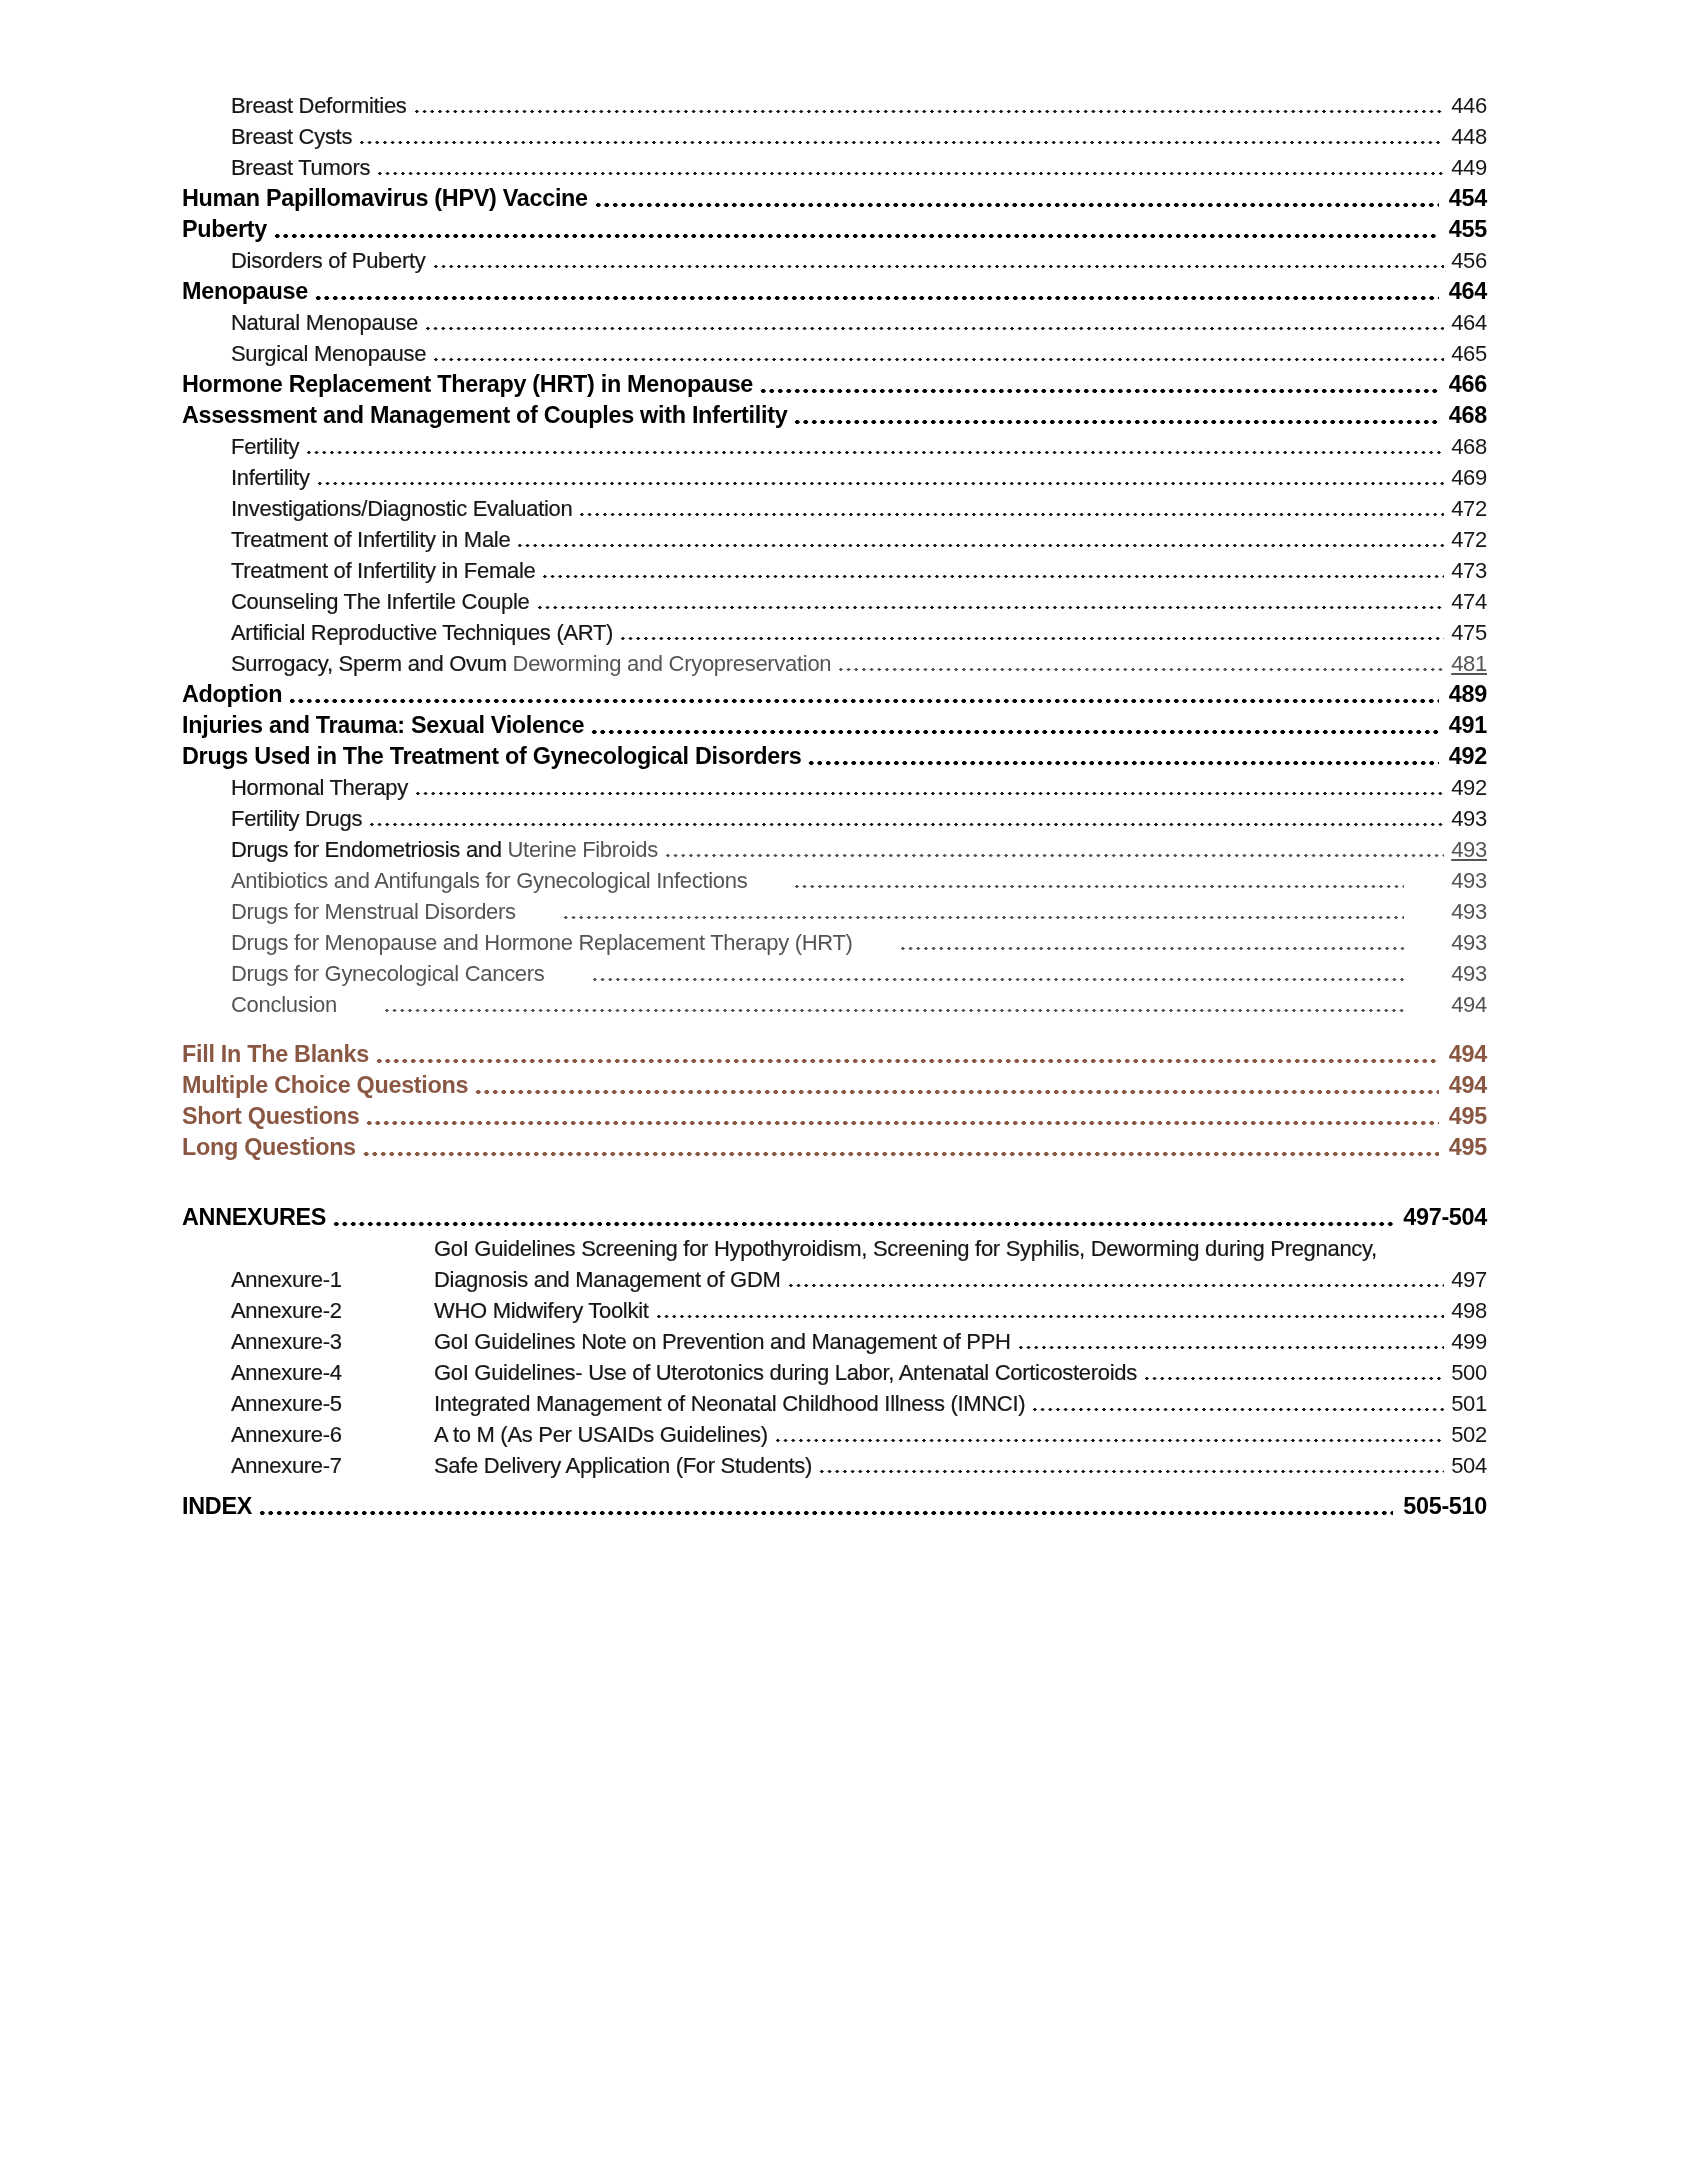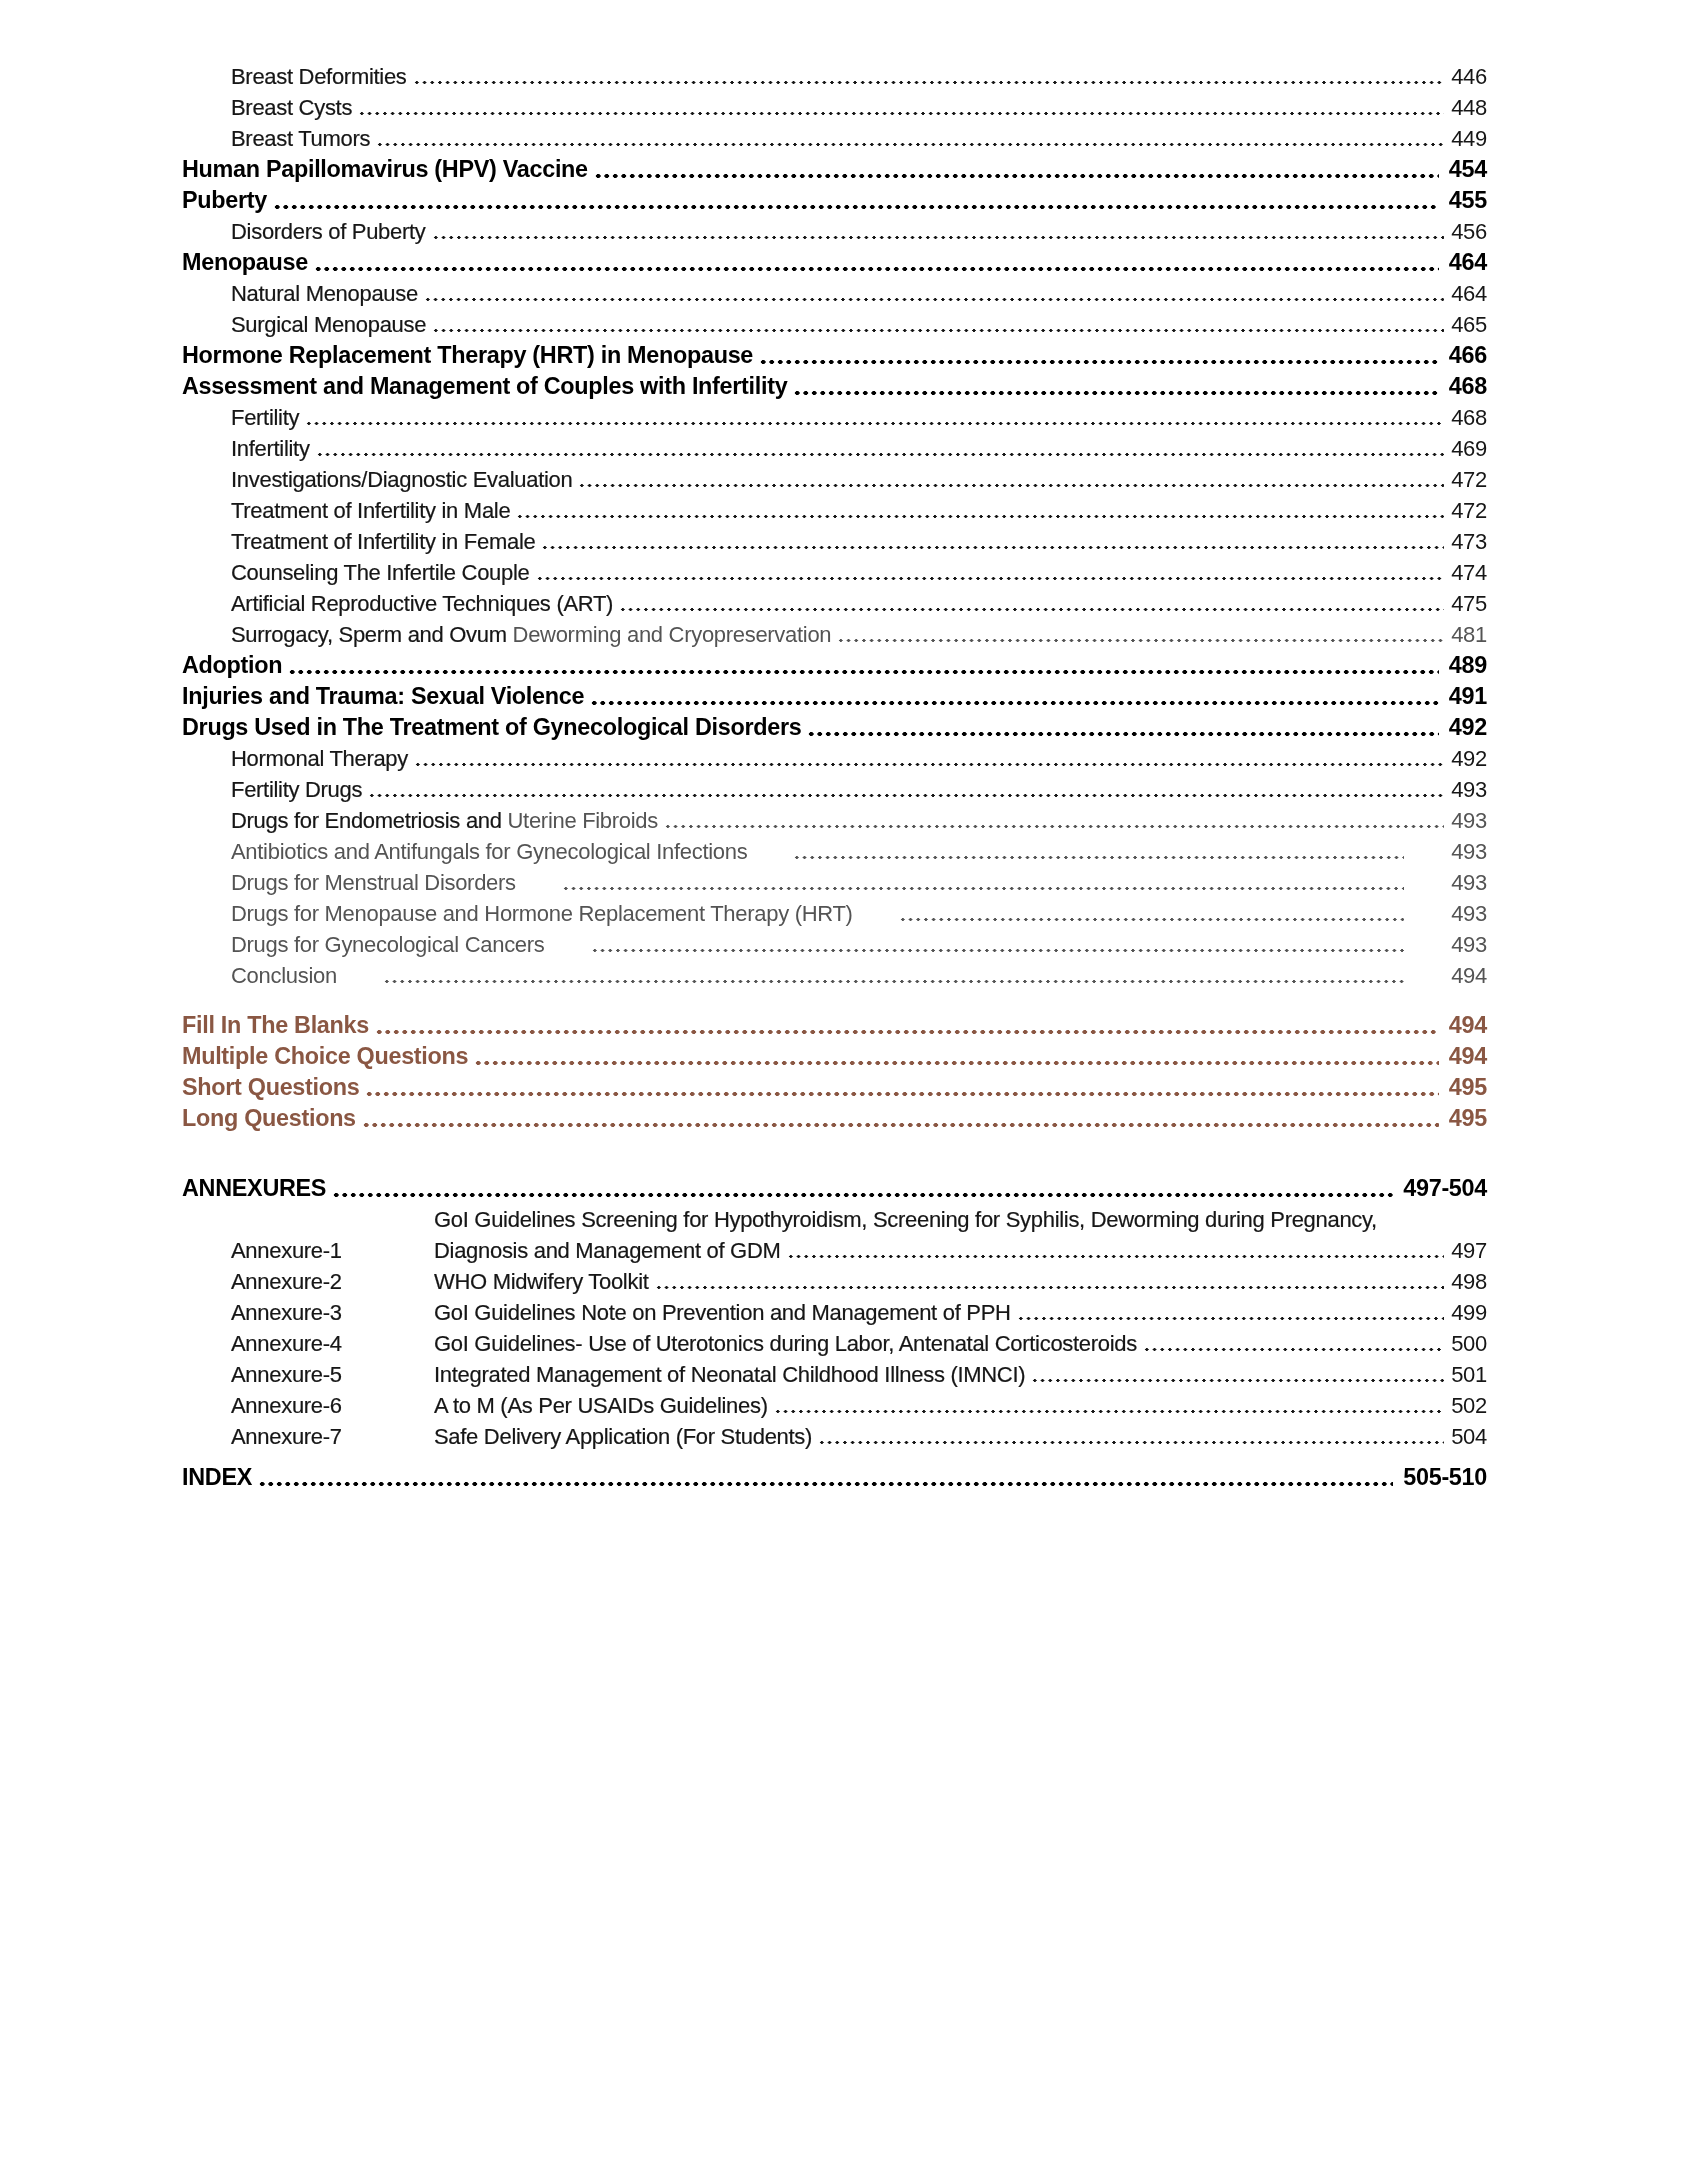--- a/index.html
+++ b/index.html
@@ -7,35 +7,35 @@
     --brown:#8a5743;
     --ink:#000000;
     --ink-med:#161616;
     --ink-light:#545454;
   }
   .page{
     position:relative;
     width:1658px;height:2181px;
     box-sizing:border-box;
     background:#ffffff;
-    padding:61px 171px 0 182px;
+    padding:90px 171px 0 182px;
     font-family:"Liberation Sans",sans-serif;
     font-size:22px;
     letter-spacing:-0.3px;
     color:var(--ink-med);
     overflow:hidden;
   }
   .row{display:flex;align-items:baseline;line-height:31px;height:31px;}
   .row .t{white-space:nowrap;}
   .row.sub,.row.sub-light,.row.sub-mixed{padding-left:49px;}
   .row.sub-light{color:var(--ink-light);gap:40px;}
   .seg.light{color:var(--ink-light);}
   .row.sub .seg.main,.row.sub-mixed .seg.main,
   .alabel,.aline .t{-webkit-text-stroke:0.2px currentColor;}
-  .row.sub-mixed .dots,.row.sub-mixed .pg{color:var(--ink-light);}
+  .row.sub-mixed .dots,.row.sub-mixed .pg{color:var(--ink-light);text-decoration:underline;}
   .row.chapter{color:var(--ink);font-weight:700;font-size:23.4px;}
   .row.q{color:var(--brown);font-weight:700;font-size:23.4px;justify-content:space-between;}
   .dots{
     flex:1 1 auto;min-width:15.3px;
     margin-left:6px;margin-right:2.6px;
     background-image:radial-gradient(circle,currentColor 1.5px,transparent 1.7px);
     background-size:7.7px 3.4px;background-repeat:repeat-x;
     background-position:left 0 bottom 7.7px;
     align-self:stretch;
   }

